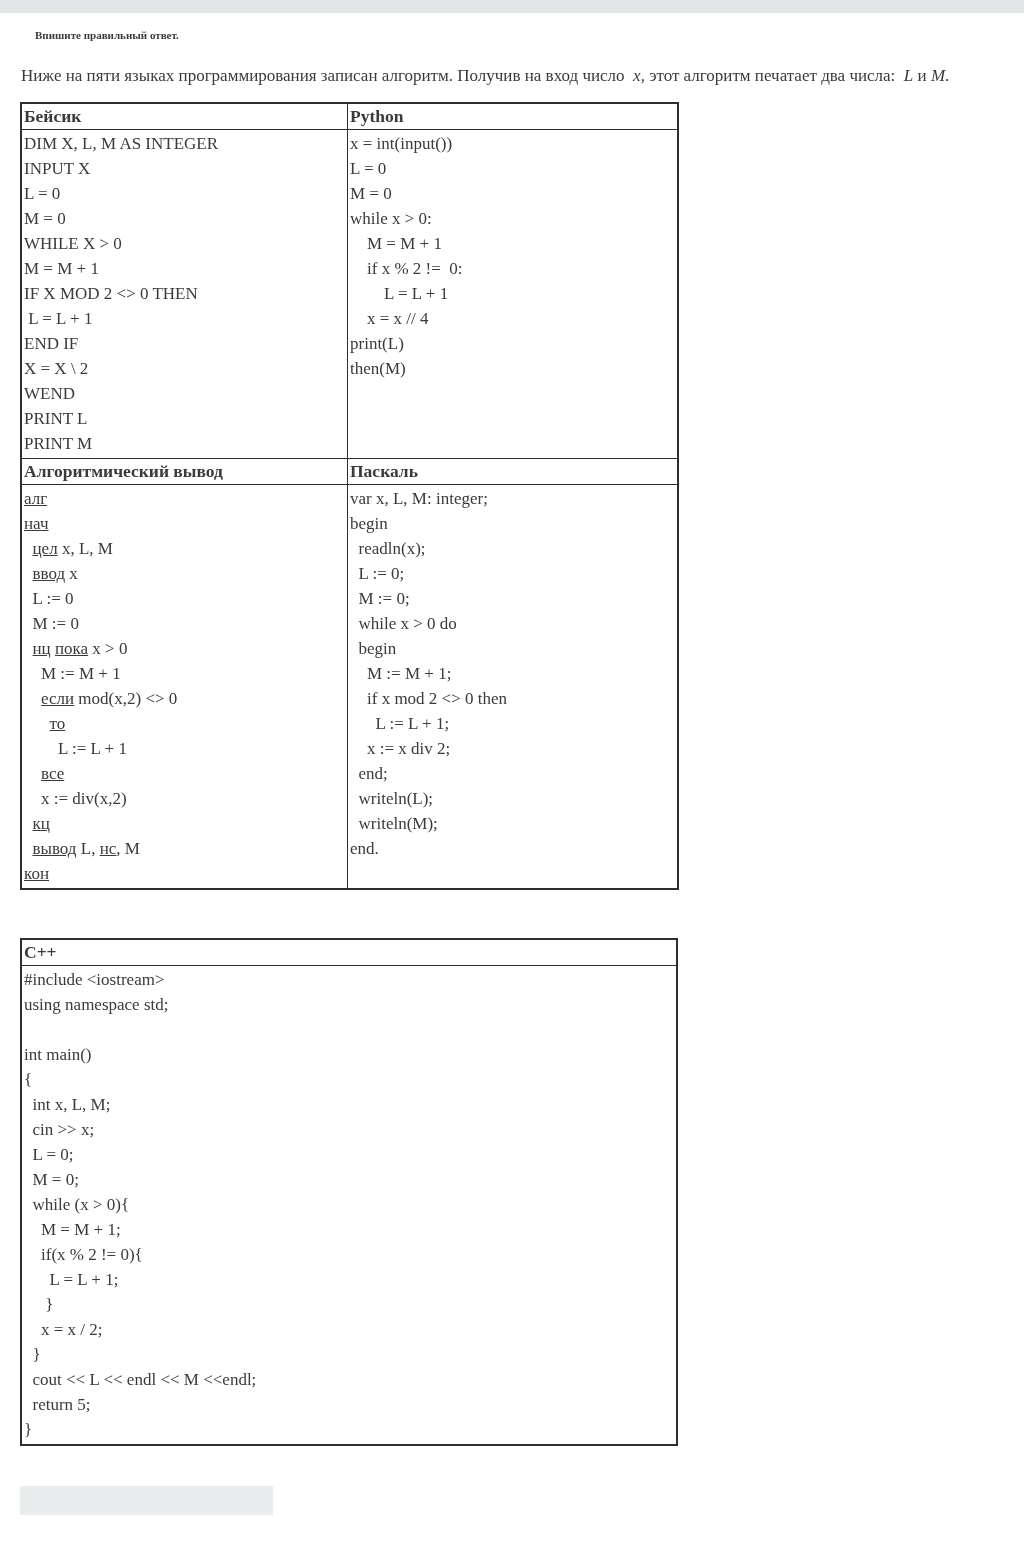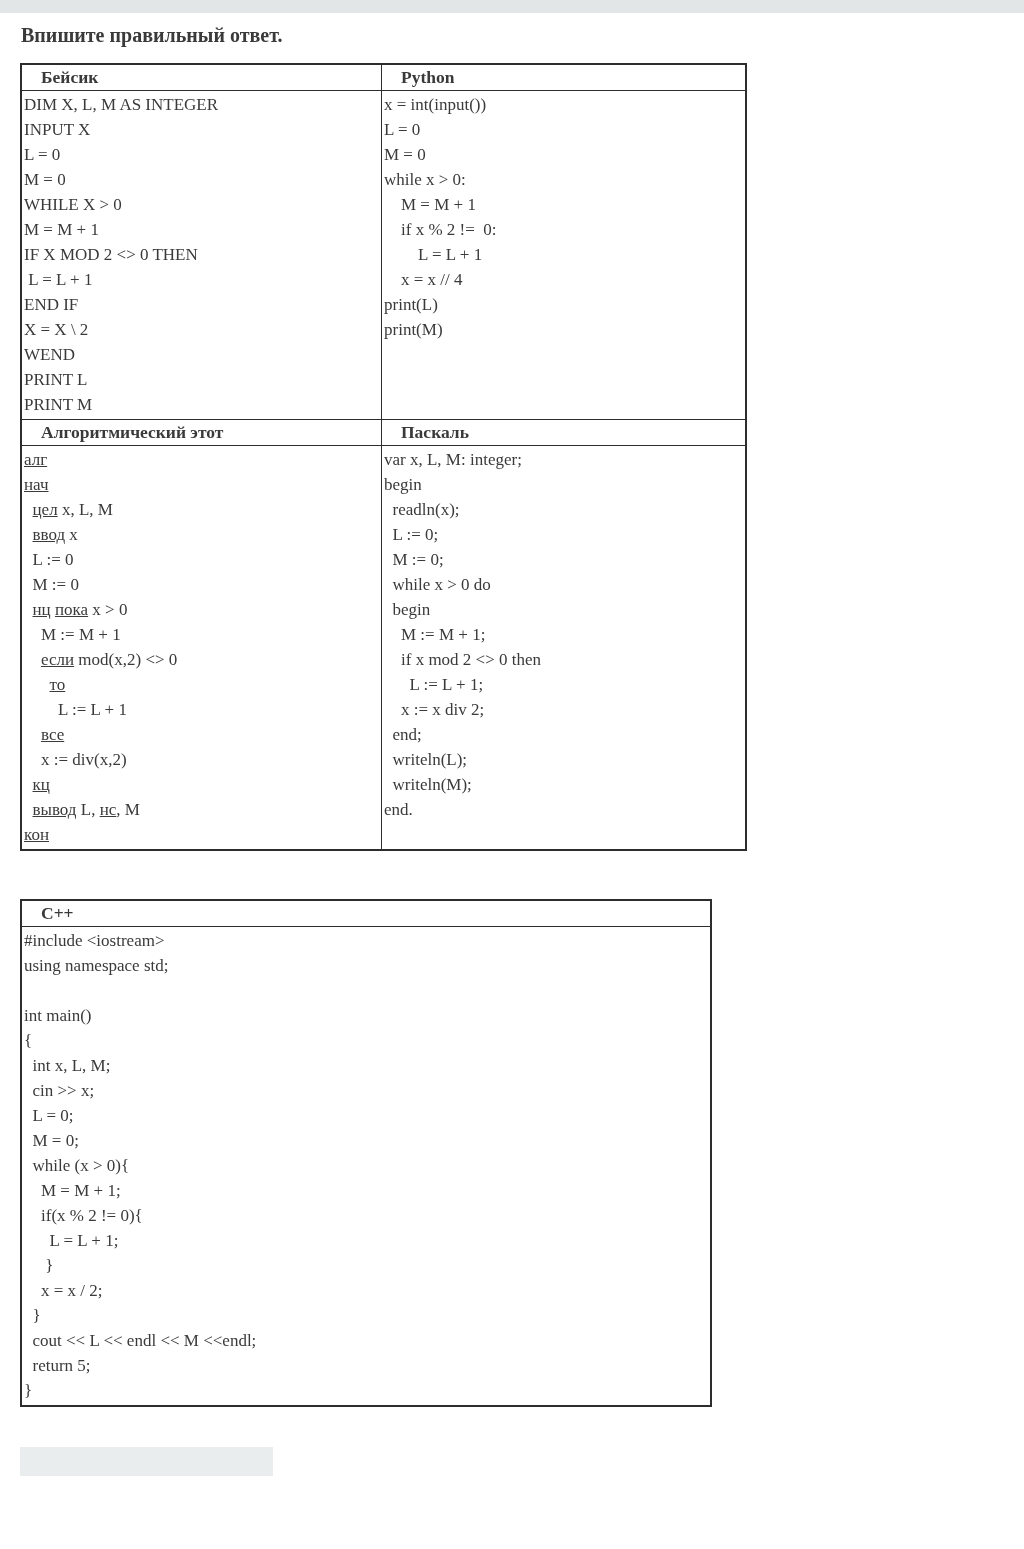--- a/index.html
+++ b/index.html
@@ -5,41 +5,41 @@
   html, body { margin:0; padding:0; background:#ffffff; }
   body {
     font-family: "Liberation Serif", serif;
     font-size: 17px;
     color: #3a3a3a;
     width: 1024px;
     padding-bottom: 28px;
   }
   .topbar { height: 13px; background: #e2e6e7; }
   .heading {
-    margin: 12px 0 0 21px;
+    margin: 12px 0 0 35px;
     font-weight: bold;
-    font-size: 20px;
+    font-size: 11px;
     line-height: 21px;
   }
   .task { margin: 17px 0 0 21px; line-height: 26px; }
   .rich-line { white-space: pre; }
   .i { font-style: italic; }
   .b { font-weight: bold; }
   .u { text-decoration: underline; text-align: center; }
   table.code {
     border-collapse: collapse;
     table-layout: fixed;
     margin: 13px 0 0 20px;
     border: 2px solid #2d2d2d;
   }
   table.code th, table.code td {
     border: 1.5px solid #2d2d2d;
     vertical-align: top;
     text-align: left;
-    padding: 0 19px;
+    padding: 0 2px;
     overflow: hidden;
   }
   table.code th { font-size: 17.5px; line-height: 25px; font-weight: bold; }
   table.code td { padding: 1px 2px 2px 2px; }
   .col-a { width: 321px; }
   .col-b { width: 325px; }
   .col-full { width: 650px; }
   table.cpp { margin-top: 48px; }
   .code-line { white-space: pre; line-height: 25px; min-height: 25px; }
   .answer-input {
@@ -57,20 +57,21 @@
   }
 </style>
 </head>
 <body>
 
 <div class="topbar"></div>
 
 <div class="heading">Впишите правильный ответ.</div>
 
 <div class="task">
+    <div class="rich-line"><span>Ниже на пяти языках программирования записан алгоритм. Получив на вход число  </span><span class="i">x</span><span>, этот алгоритм печатает два числа:  </span><span class="i">L</span><span> и </span><span class="i">M</span><span>.</span></div>
   </div>
 
 <table class="code">
   <tbody>
       <tr>
     <th class="col-a">Бейсик</th>
     <th class="col-b">Python</th>
   </tr>
   <tr>
     <td>
@@ -91,25 +92,25 @@
     <td>
           <div class="code-line"><span>x = int(input())</span></div>
           <div class="code-line"><span>L = 0</span></div>
           <div class="code-line"><span>M = 0</span></div>
           <div class="code-line"><span>while x &gt; 0:</span></div>
           <div class="code-line"><span>    M = M + 1</span></div>
           <div class="code-line"><span>    if x % 2 !=  0:</span></div>
           <div class="code-line"><span>        L = L + 1</span></div>
           <div class="code-line"><span>    x = x // 4</span></div>
           <div class="code-line"><span>print(L)</span></div>
-          <div class="code-line"><span>print(M)</span></div>
+          <div class="code-line"><span>then(M)</span></div>
         </td>
   </tr>
   <tr>
-    <th>Алгоритмический этот</th>
+    <th>Алгоритмический вывод</th>
     <th>Паскаль</th>
   </tr>
   <tr>
     <td>
           <div class="code-line"><span class="u">алг</span></div>
           <div class="code-line"><span class="u">нач</span></div>
           <div class="code-line"><span>  </span><span class="u">цел</span><span> x, L, M</span></div>
           <div class="code-line"><span>  </span><span class="u">ввод</span><span> x</span></div>
           <div class="code-line"><span>  L := 0</span></div>
           <div class="code-line"><span>  M := 0</span></div>

